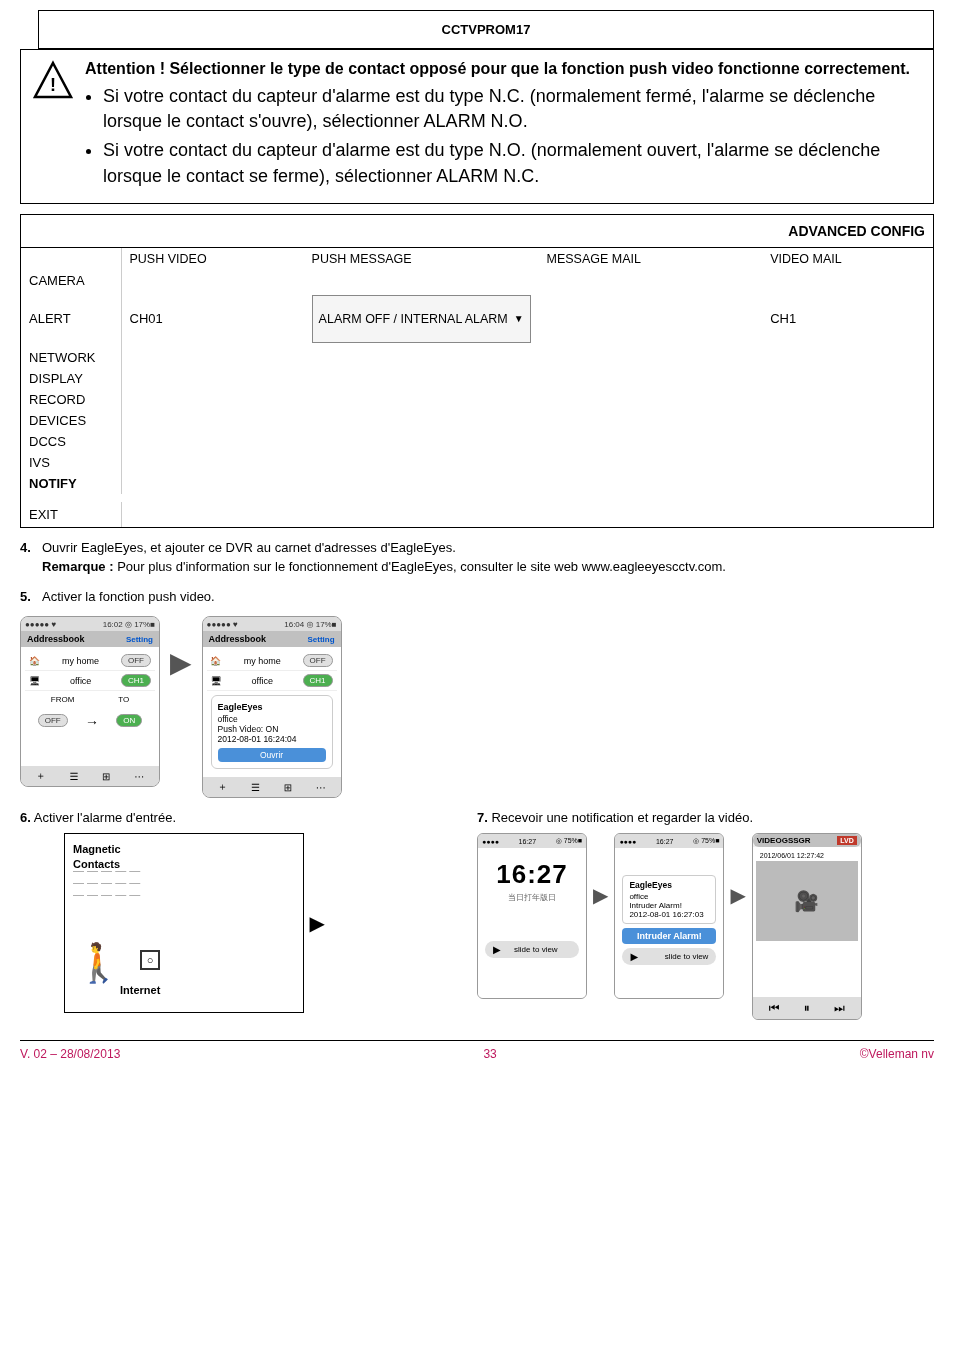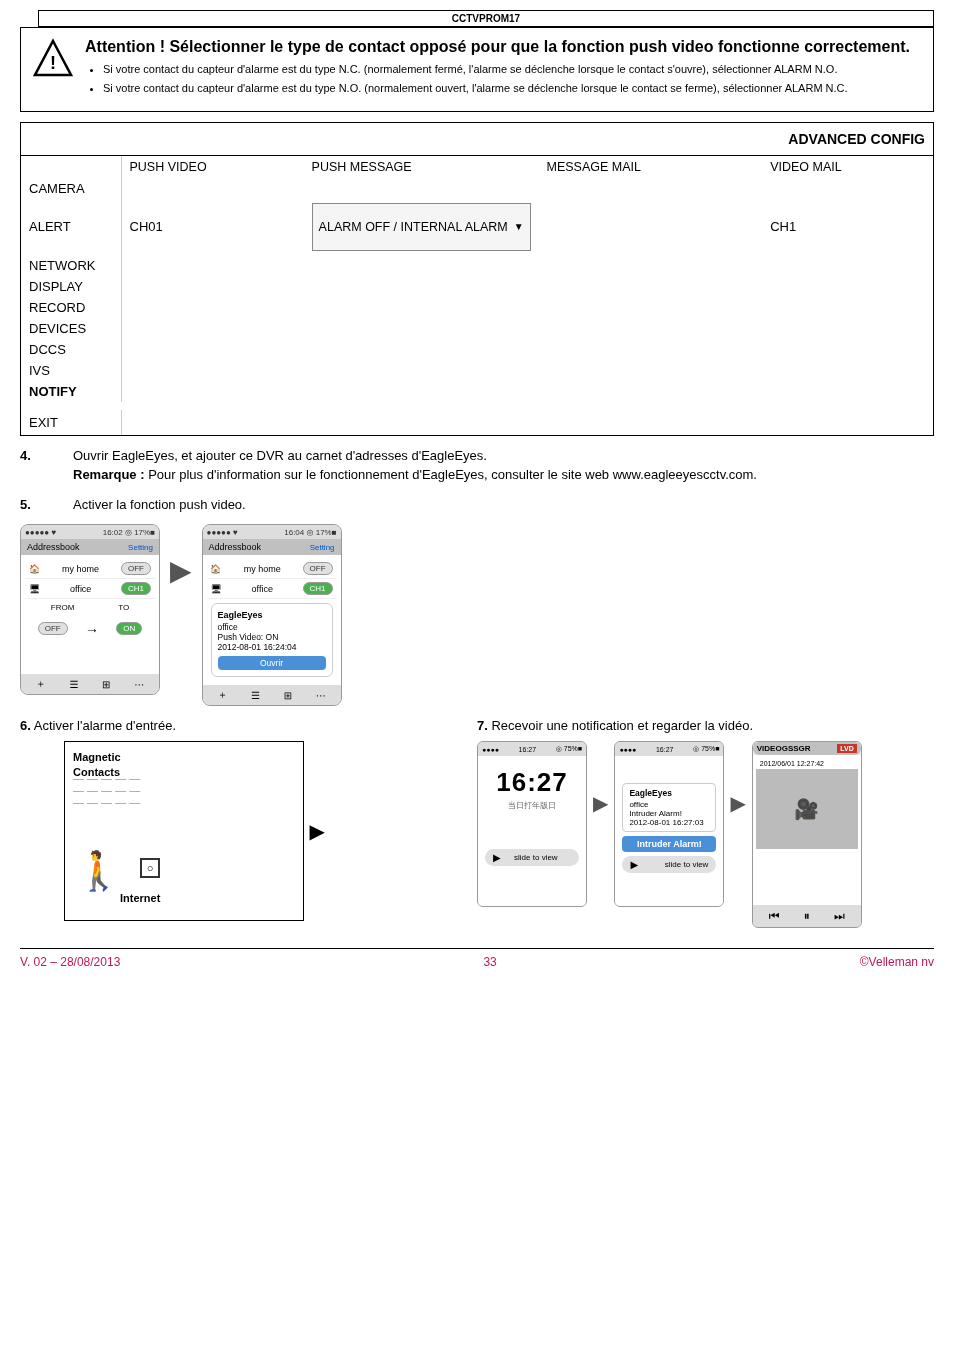--- a/index.html
+++ b/index.html
@@ -10,23 +10,23 @@
       color: #000;
       width: 954px;
       min-height: 1350px;
       padding: 0;
     }
 
     
     .page-header {
       border: 1px solid #000;
       text-align: center;
-      padding: 2px;
-      font-weight: bold;
-      font-size: 10px;
+      padding: 11px;
+      font-weight: bold;
+      font-size: 13px;
       margin: 10px 20px 0 38px;
     }
 
     
     .warning-box {
       border: 1px solid #000;
       margin: 0 20px;
       padding: 10px 12px;
       display: flex;
       flex-direction: row;
@@ -39,21 +39,21 @@
       font-weight: bold;
       font-size: 16px;
       margin-bottom: 6px;
     }
     .warning-list {
       list-style: disc;
       padding-left: 18px;
     }
     .warning-list li {
       margin-bottom: 4px;
-      font-size: 11px;
+      font-size: 18px;
       line-height: 1.4;
     }
 
     
     .config-section {
       border: 1px solid #000;
       margin: 10px 20px;
     }
     .config-title {
       text-align: right;
@@ -120,21 +120,20 @@
       font-size: 13px;
       line-height: 1.5;
     }
     .step-num {
       font-weight: bold;
       min-width: 22px;
       flex-shrink: 0;
     }
     .step-content {
       flex: 1;
-      margin-left: 31px;
     }
     .step-remark {
       font-weight: bold;
     }
 
     
     .phones-row {
       display: flex;
       flex-direction: row;
       gap: 10px;
@@ -162,21 +161,21 @@
       background: #fff;
       padding: 4px;
     }
     .phone-nav {
       background: #c0c0c0;
       display: flex;
       align-items: center;
       justify-content: space-between;
       padding: 3px 6px;
       font-size: 9px;
-      font-weight: normal;
+      font-weight: bold;
     }
     .phone-nav-btn {
       font-size: 8px;
       color: #0055cc;
     }
     .phone-list-item {
       display: flex;
       align-items: center;
       justify-content: space-between;
       padding: 3px 4px;

